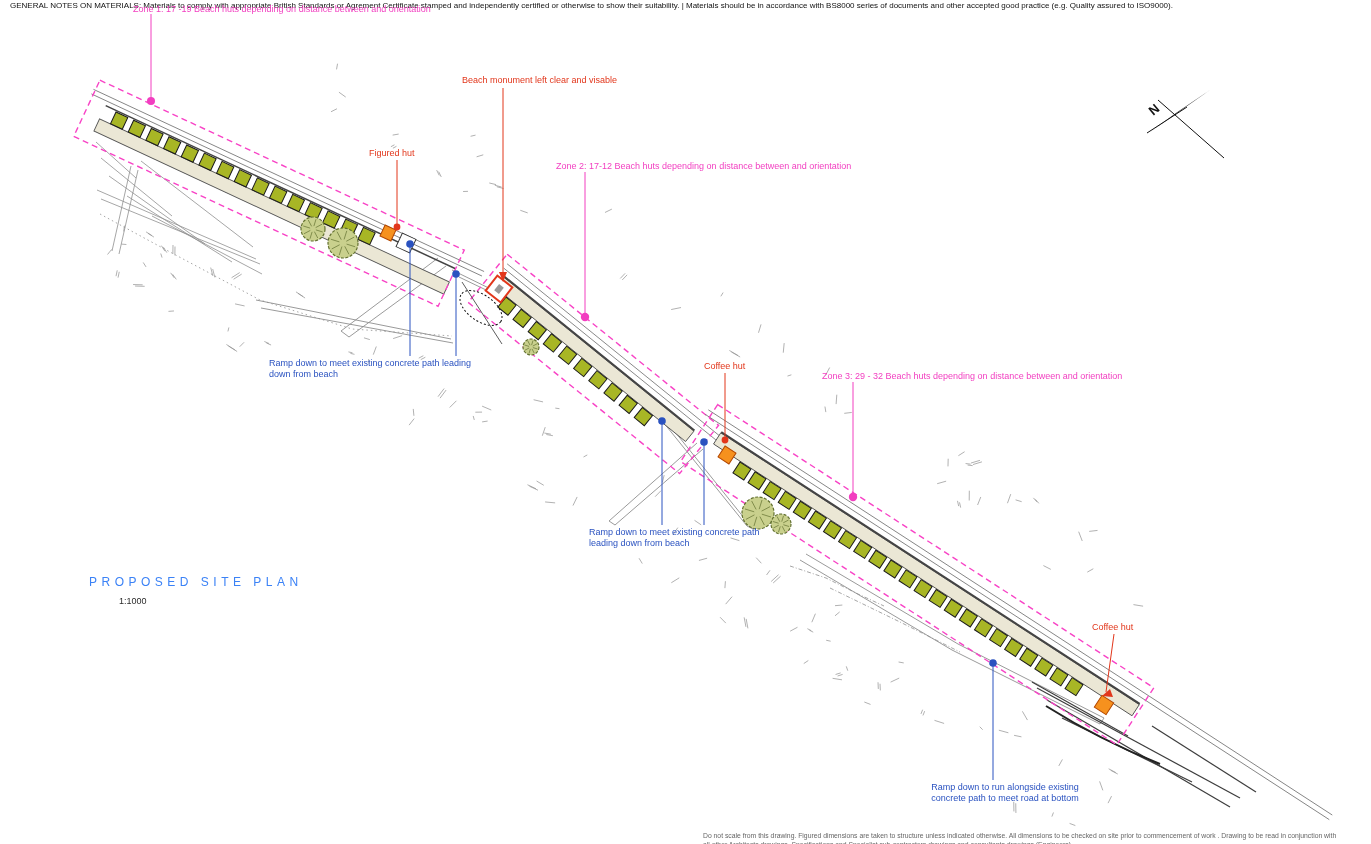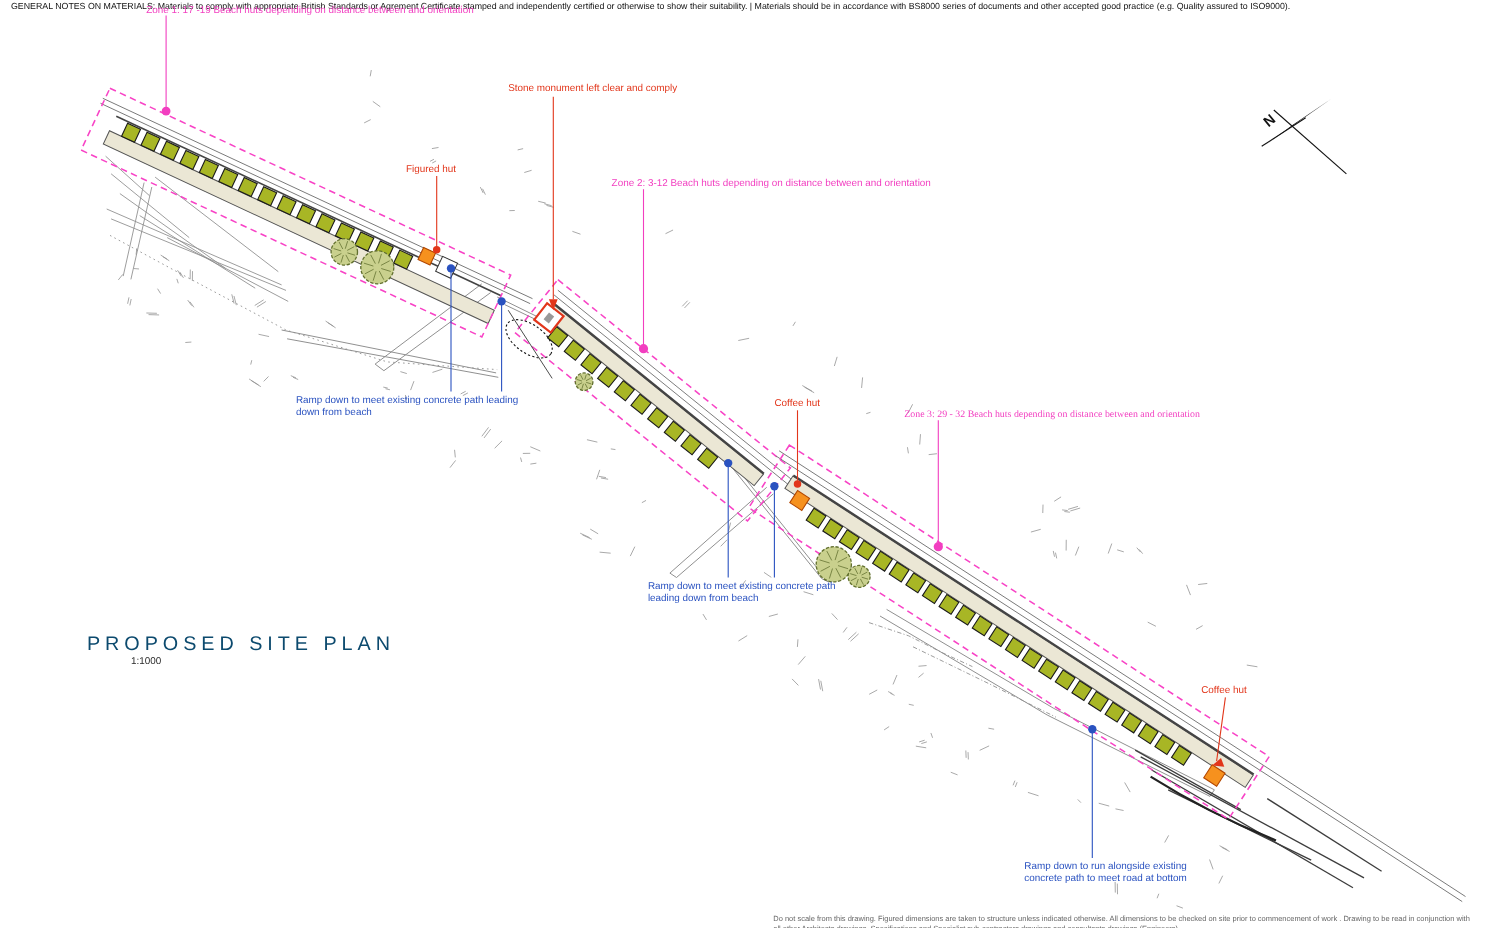--- a/index.html
+++ b/index.html
@@ -3,21 +3,21 @@
 <meta charset="utf-8">
 <style>
   html,body{margin:0;padding:0;background:#fff;}
   .sheet{position:relative;width:1371px;height:844px;background:#ffffff;overflow:hidden;
          font-family:"Liberation Sans",sans-serif;}
   svg{position:absolute;left:0;top:0;}
   .lbl{position:absolute;font-size:9px;line-height:11px;}
   .nowrap{white-space:nowrap;}
   .notes{position:absolute;left:10px;top:1px;width:1365px;font-size:8px;color:#111;white-space:nowrap;}
   .notes .b{font-weight:normal;}
-  .title{position:absolute;left:79px;top:575px;font-size:18px;letter-spacing:4.5px;color:#0c4a6e;}
+  .title{position:absolute;left:89px;top:575px;font-size:12px;letter-spacing:4.5px;color:#3b82f6;}
   .scale{position:absolute;left:95px;top:596px;font-size:9px;color:#2b2b2b;margin-left:24px;}
   .footer{position:absolute;left:703px;top:831px;font-size:6.8px;line-height:9px;white-space:nowrap;}
 </style>
 </head>
 <body>
 
 <div class="sheet">
 
   <svg id="plan" width="1371" height="844" viewBox="0 0 1371 844">
       <g stroke="#8f8f8f" stroke-width="0.7">
@@ -399,26 +399,26 @@
         <polygon points="1150,132 1210,90 1176,113" fill="#111"></polygon>
         <text x="1146" y="112" font-size="13" font-weight="bold" fill="#111" font-family="&quot;Liberation Sans&quot;,sans-serif" transform="rotate(-40 1155 104)">N</text>
       </g>
     </svg>
 
   <div class="notes">
     <span class="b">GENERAL NOTES ON MATERIALS:</span><span> Materials to comply with appropriate British Standards or Agrement Certificate stamped and independently certified or otherwise to show their suitability. | Materials should be in accordance with BS8000 series of documents and other accepted good practice (e.g. Quality assured to ISO9000).</span>
   </div>
 
   <div class="lbl nowrap c-zone" style="left: 133px; top: 4px; color: rgb(242, 62, 192);">Zone 1: 17 -19 Beach huts depending on distance between and orientation</div>
-  <div class="lbl nowrap c-red" style="left: 462px; top: 75px; color: rgb(226, 54, 27);">Stone monument left clear and comply</div>
+  <div class="lbl nowrap c-red" style="left: 462px; top: 75px; color: rgb(226, 54, 27);">Beach monument left clear and visable</div>
   <div class="lbl nowrap c-red" style="left: 369px; top: 148px; color: rgb(226, 54, 27);">Figured hut</div>
-  <div class="lbl nowrap c-zone" style="left: 556px; top: 161px; color: rgb(242, 62, 192);">Zone 2: 3-12 Beach huts depending on distance between and orientation</div>
+  <div class="lbl nowrap c-zone" style="left: 556px; top: 161px; color: rgb(242, 62, 192);">Zone 2: 17-12 Beach huts depending on distance between and orientation</div>
   <div class="lbl c-blue" style="left: 269px; top: 358px; width: 224px; color: rgb(42, 82, 192);">Ramp down to meet existing concrete path leading down from beach</div>
   <div class="lbl nowrap c-red" style="left: 704px; top: 361px; color: rgb(226, 54, 27);">Coffee hut</div>
-  <div class="lbl nowrap c-zone" style="left: 822px; top: 371px; color: rgb(242, 62, 192); font-family: Liberation Serif, serif;">Zone 3: 29 - 32 Beach huts depending on distance between and orientation</div>
+  <div class="lbl nowrap c-zone" style="left: 822px; top: 371px; color: rgb(242, 62, 192);">Zone 3: 29 - 32 Beach huts depending on distance between and orientation</div>
   <div class="lbl c-blue" style="left: 589px; top: 527px; width: 172px; color: rgb(42, 82, 192);">Ramp down to meet existing concrete path leading down from beach</div>
   <div class="lbl nowrap c-red" style="left: 1092px; top: 622px; color: rgb(226, 54, 27);">Coffee hut</div>
   <div class="lbl c-blue" style="left: 919px; top: 782px; width: 172px; color: rgb(42, 82, 192); text-align: center;">Ramp down to run alongside existing concrete path to meet road at bottom</div>
 
   <div class="title">PROPOSED SITE PLAN</div>
   <div class="scale">1:1000</div>
 
   <div class="footer" style="color: rgb(102, 102, 102);">
     <div>Do not scale from this drawing. Figured dimensions are taken to structure unless indicated otherwise. All dimensions to be checked on site prior to commencement of work . Drawing to be read in conjunction with</div>
     <div>all other Architects drawings, Specifications and Specialist sub-contractors drawings and consultants drawings (Engineers).</div>

